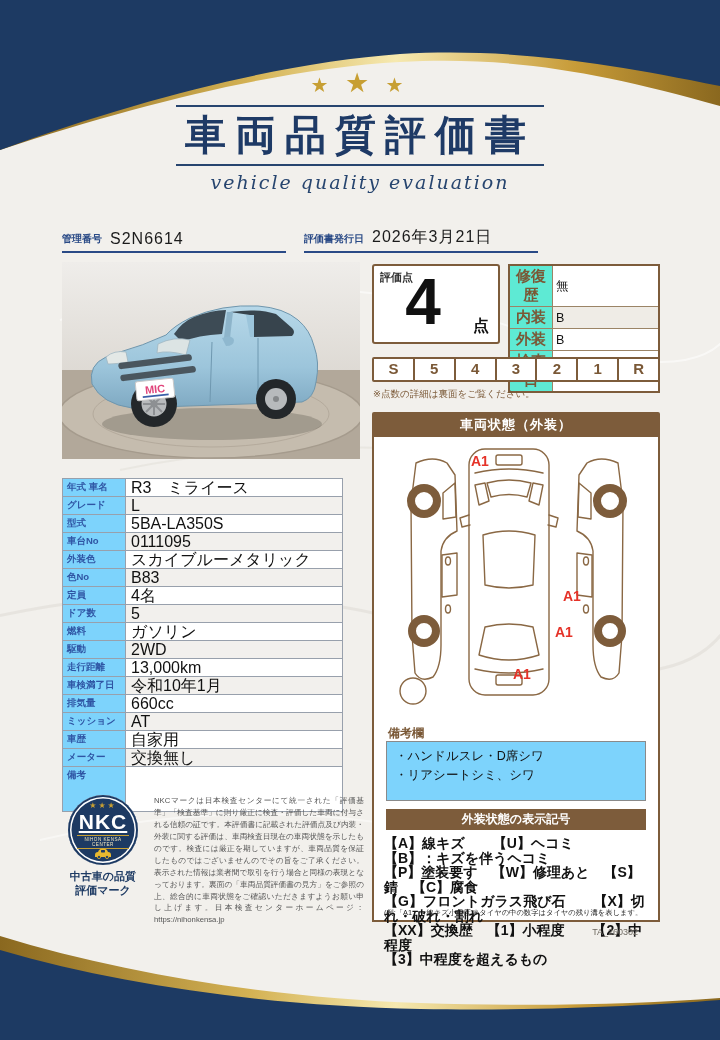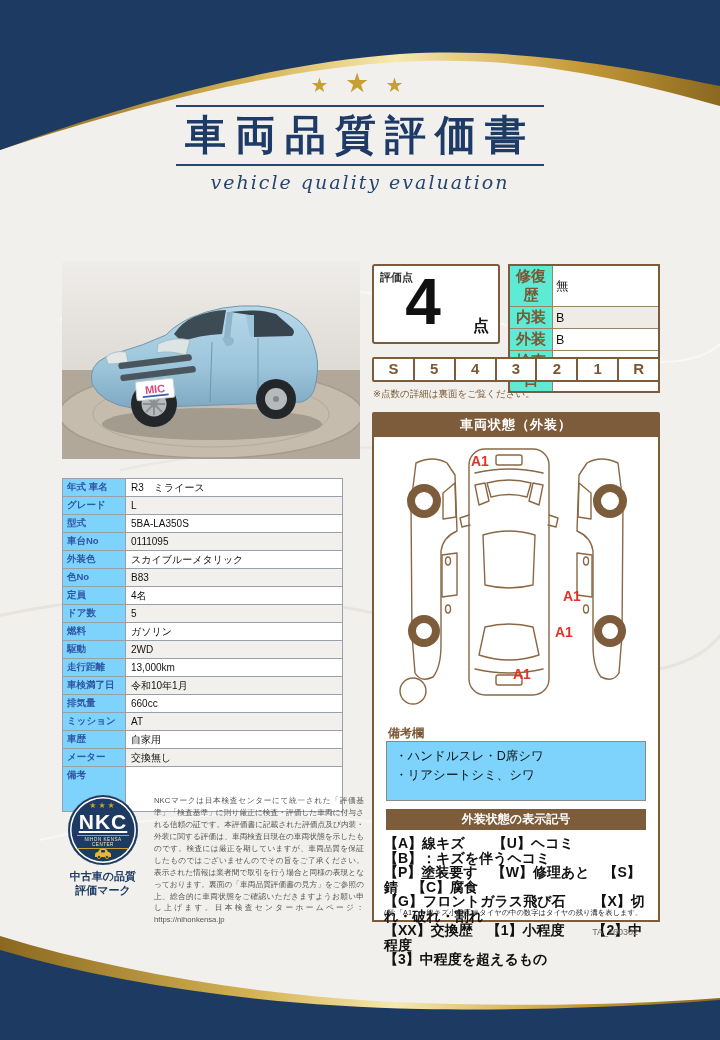--- a/index.html
+++ b/index.html
@@ -64,21 +64,21 @@
                font-weight:600;color:#111;}
   .legend-note{position:absolute;top:471px;left:10px;width:268px;font-size:7.3px;color:#222;}
   .doc-code{position:absolute;left:372px;top:927px;width:288px;text-align:right;padding-right:22px;
             box-sizing:border-box;font-size:9px;color:#6f6a62;}
 
   
   .spec-table{position:absolute;left:62px;top:478px;width:281px;}
   table.spec{width:100%;border-collapse:collapse;background:#fff;}
   table.spec td{border:1px solid #98a0ac;}
   td.spec-label{width:54px;background:#7dd3fc;color:#2f55a4;font-size:9.5px;font-weight:bold;padding:2px 4px;white-space:nowrap;}
-  td.spec-value{font-size:10px;color:#111;padding:1px 5px;line-height:14px;white-space:nowrap;}
+  td.spec-value{font-size:16px;color:#111;padding:1px 5px;line-height:14px;white-space:nowrap;}
   tr.alt td.spec-value{background:#f2f0ed;}
   tr.tall td{height:40px;vertical-align:top;}
 
   
   .nkc{position:absolute;left:60px;top:795px;width:304px;display:flex;}
   .nkc-logo-wrap{width:86px;text-align:center;}
   .nkc-circle{position:relative;width:70px;height:70px;margin:0 auto;background:#1d3a63;border-radius:50%;
               box-shadow:inset 0 0 0 2px #1d3a63, inset 0 0 0 3.5px #ffffff;}
   .nkc-stars{position:absolute;top:6px;left:0;right:0;text-align:center;color:#c79f33;font-size:8px;letter-spacing:2px;}
   .nkc-acronym{position:absolute;top:15px;left:0;right:0;text-align:center;color:#fff;font-size:21px;font-weight:bold;letter-spacing:1px;text-decoration:underline;}
@@ -121,20 +121,30 @@
       <span class="s1">★</span>
       <span class="s2">★</span>
       <span class="s3">★</span>
     </div>
     <div class="rule"></div>
     <div class="title">車両品質評価書</div>
     <div class="rule"></div>
     <div class="subtitle">vehicle quality evaluation</div>
   </div>
 
+  <div class="meta-row">
+    <div class="meta-item m1">
+      <span class="meta-label">管理番号</span>
+      <span class="meta-value">S2N6614</span>
+    </div>
+    <div class="meta-item m2">
+      <span class="meta-label">評価書発行日</span>
+      <span class="meta-value">2026年3月21日</span>
+    </div>
+  </div>
 
   <div class="photo">
     <svg width="298" height="197" viewBox="0 0 298 197">
       <defs>
         <linearGradient id="wallg" x1="0" y1="0" x2="0" y2="1">
           <stop offset="0" stop-color="#efedea"></stop>
             <stop offset="1" stop-color="#dcd8d2"></stop>
         </linearGradient>
         <linearGradient id="carbody" x1="0" y1="0" x2="0" y2="1">
           <stop offset="0" stop-color="#b7d8e9"></stop>

